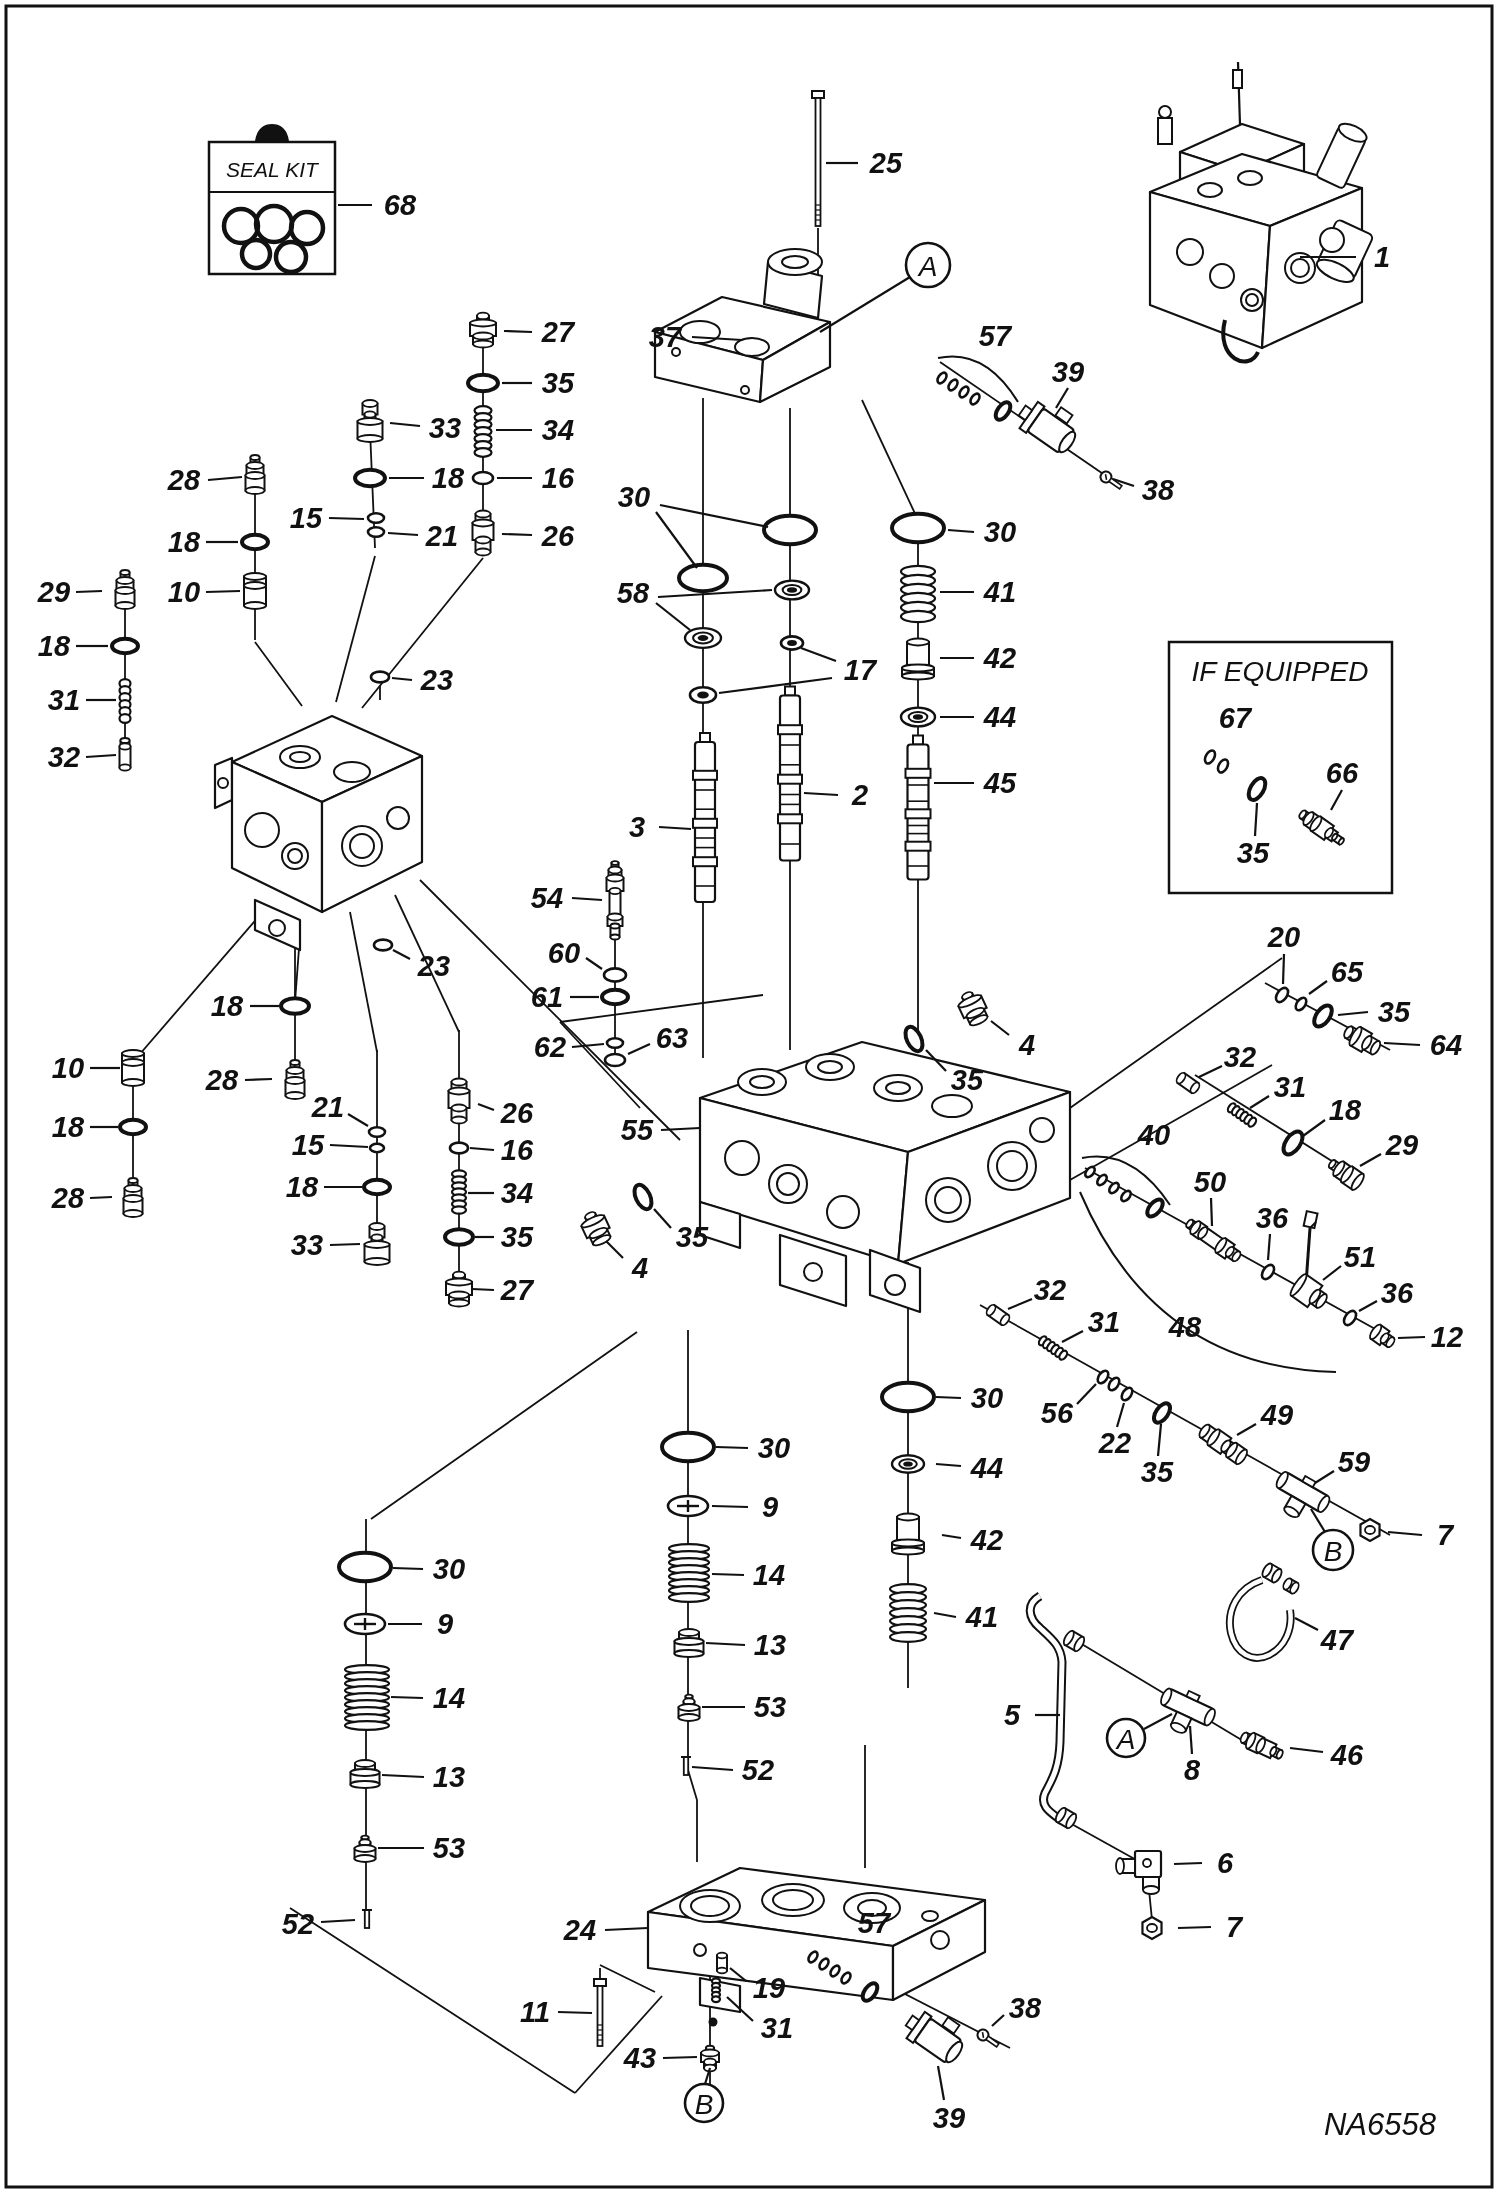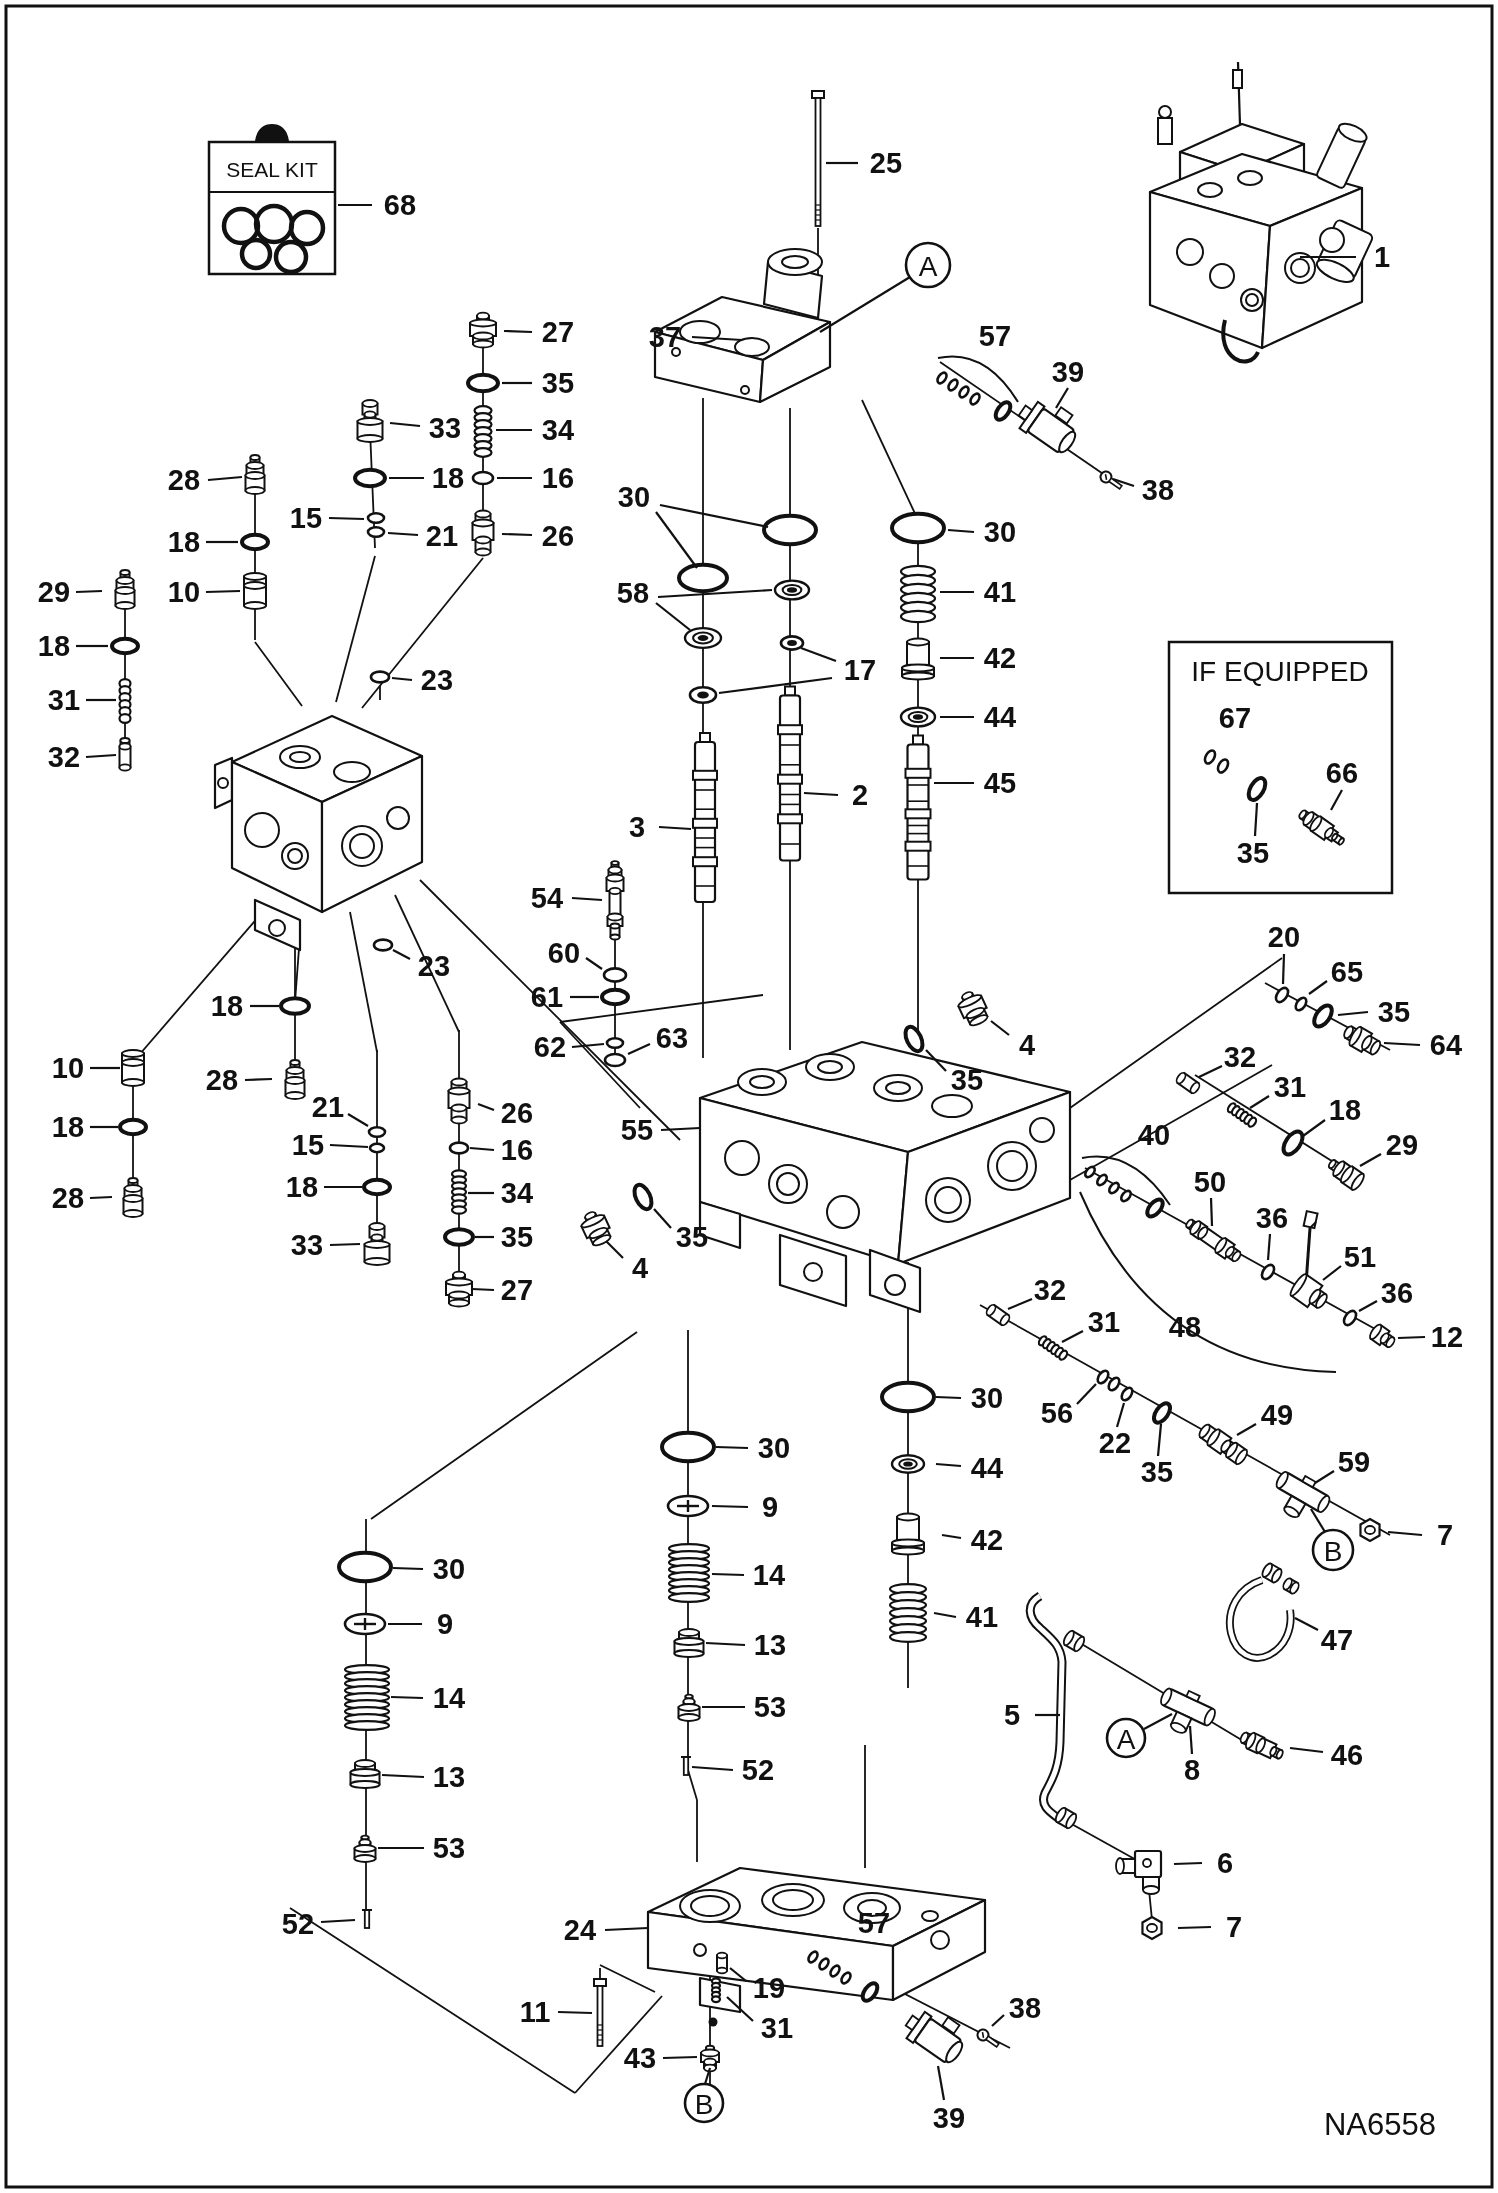--- a/index.html
+++ b/index.html
@@ -1,17 +1,17 @@
 <!DOCTYPE html>
 <html><head>
 <meta charset="utf-8">
 <style>
   html,body{margin:0;padding:0;background:#e8e8e8;}
   #page{width:1498px;height:2193px;background:#ffffff;position:relative;margin:0 auto;
-        font-family:"Liberation Sans", sans-serif;}
+        font-family:"Liberation Sans", sans-serif;font-style:italic;}
   svg{display:block;}
   .num{font-family:"Liberation Sans", sans-serif;font-weight:700;font-size:29px;fill:#111;}
   .boxtitle{font-family:"Liberation Sans", sans-serif;font-weight:400;fill:#111;}
   .fig{font-family:"Liberation Sans", sans-serif;font-weight:400;font-size:31px;fill:#111;}
   .viewletter{font-family:"Liberation Sans", sans-serif;font-weight:400;font-size:28px;fill:#111;}
   .body-face{fill:#fff;stroke:#111;stroke-width:2.2;stroke-linejoin:round;}
   .body-det{fill:#fff;stroke:#111;stroke-width:2;}
 </style>
 </head>
 <body>

